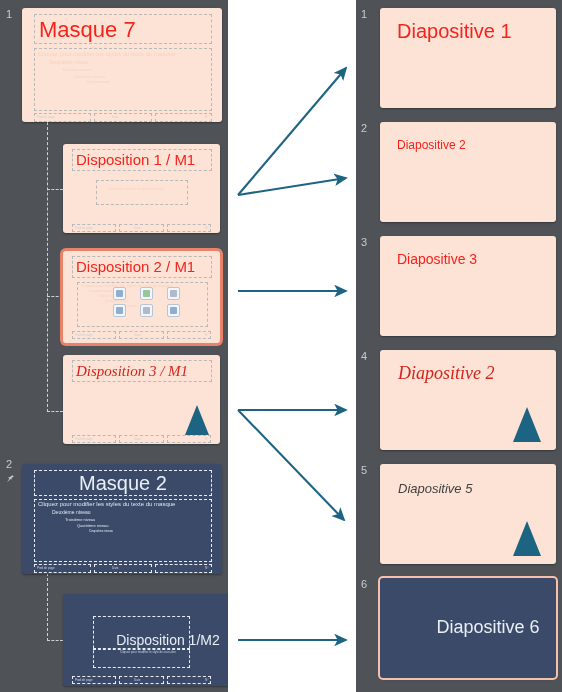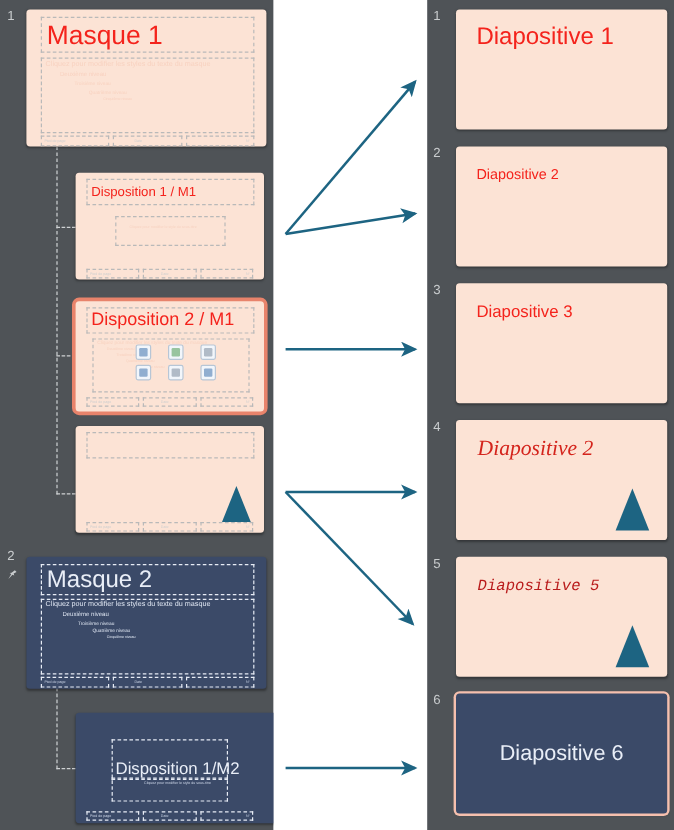--- a/index.html
+++ b/index.html
@@ -24,22 +24,22 @@
   .slide.sel-light{box-shadow:0 0 0 2px #f6c0ae,0 1px 2px rgba(0,0,0,.35);}
 
   .num{position:absolute;color:#c9ccce;font-size:11px;line-height:11px;}
 
   
   .ph{position:absolute;border:1px dashed #b9b9b9;box-sizing:border-box;}
   .ph.navyph{border:1px dashed #e7ecf5;}
 
   .title-red{color:#f4231c;white-space:nowrap;}
   .title-serif{font-family:"Liberation Serif", serif;font-style:italic;color:#d4241c;white-space:nowrap;}
-  .title-serif-green{font-family:Liberation Mono, monospace;font-style:italic;color:#b91c1c;white-space:nowrap;}
-  .title-white{color:#e9eef7;white-space:nowrap;}
+  .title-serif-green{font-family:Liberation Sans, sans-serif;font-style:italic;color:#404040;white-space:nowrap;}
+  .title-white{color:#e9eef7;white-space:nowrap;margin-left:40px;}
 
   .bodytxt{position:absolute;color:#f8d2c0;white-space:nowrap;}
   .bodytxt.navytxt{color:#dfe6f2;}
 
   .micro{position:absolute;color:#cfcfcf;font-size:3px;line-height:4px;white-space:nowrap;}
   .micro.navymicro{color:#c8d2e4;}
 
   
   .vline{position:absolute;border-left:1px dashed #cfd2d4;}
   .hline{position:absolute;border-top:1px dashed #cfd2d4;}
@@ -74,40 +74,40 @@
 
     <div class="num" style="left:6px;top:9px;">1</div>
 
     <div class="vline" style="left:47px;top:122px;height:290px;"></div>
     <div class="hline" style="left:47px;top:189px;width:16px;"></div>
     <div class="hline" style="left:47px;top:296px;width:16px;"></div>
     <div class="hline" style="left:47px;top:411px;width:16px;"></div>
 
     <div class="slide" style="left:22px;top:8px;width:200px;height:114px;">
       <div class="ph" style="left:12px;top:6px;right:10px;height:30px;"></div>
-      <div class="title-red" style="position:absolute;left:17px;top:10px;font-size:22px;line-height:24px;">Masque 1</div>
+      <div class="title-red" style="position:absolute;left:17px;top:10px;font-size:22px;line-height:24px;">Masque 7</div>
 
       <div class="ph" style="left:12px;top:40px;right:10px;height:63px;"></div>
       <div class="bodytxt" style="left:16px;top:42px;font-size:6px;line-height:8px;">Cliquez pour modifier les styles du texte du masque</div>
       <div class="bodytxt" style="left:28px;top:51px;font-size:5px;line-height:7px;">Deuxième niveau</div>
       <div class="bodytxt" style="left:40px;top:59px;font-size:4px;line-height:6px;">Troisième niveau</div>
       <div class="bodytxt" style="left:52px;top:66px;font-size:4px;line-height:5px;">Quatrième niveau</div>
       <div class="bodytxt" style="left:64px;top:72px;font-size:3px;line-height:5px;">Cinquième niveau</div>
 
       <div class="ph" style="left:12px;top:105px;width:57px;height:9px;"></div>
       <div class="micro" style="left:15px;top:107px;">Pied de page</div>
       <div class="ph" style="left:72px;top:105px;width:58px;height:9px;"></div>
       <div class="micro" style="left:90px;top:107px;">Date</div>
       <div class="ph" style="left:133px;top:105px;width:57px;height:9px;"></div>
       <div class="micro" style="left:183px;top:107px;">N°</div>
     </div>
 
     <div class="slide" style="left:63px;top:144px;width:157px;height:89px;">
       <div class="ph" style="left:9px;top:5px;right:8px;height:22px;"></div>
-      <div class="title-red" style="position:absolute;left:13px;top:7px;font-size:11px;line-height:18px;">Disposition 1 / M1</div>
+      <div class="title-red" style="position:absolute;left:13px;top:7px;font-size:15px;line-height:18px;">Disposition 1 / M1</div>
 
       <div class="ph" style="left:33px;top:36px;width:92px;height:25px;"></div>
       <div class="micro" style="left:45px;top:43px;color:#f7d3c2;">Cliquez pour modifier le style du sous-titre</div>
 
       <div class="ph" style="left:9px;top:80px;width:44px;height:8px;"></div>
       <div class="micro" style="left:12px;top:82px;">Pied de page</div>
       <div class="ph" style="left:56px;top:80px;width:45px;height:8px;"></div>
       <div class="micro" style="left:71px;top:82px;">Date</div>
       <div class="ph" style="left:104px;top:80px;width:44px;height:8px;"></div>
       <div class="micro" style="left:142px;top:82px;">N°</div>
@@ -136,20 +136,21 @@
       <div class="ph" style="left:9px;top:80px;width:44px;height:8px;"></div>
       <div class="micro" style="left:12px;top:82px;">Pied de page</div>
       <div class="ph" style="left:56px;top:80px;width:45px;height:8px;"></div>
       <div class="micro" style="left:71px;top:82px;">Date</div>
       <div class="ph" style="left:104px;top:80px;width:44px;height:8px;"></div>
       <div class="micro" style="left:142px;top:82px;">N°</div>
     </div>
 
     <div class="slide" style="left:63px;top:355px;width:157px;height:89px;">
       <div class="ph" style="left:9px;top:5px;right:8px;height:22px;"></div>
+      <div class="title-serif" style="position:absolute;left:13px;top:6px;font-size:15px;line-height:20px;">Disposition 3 / M1</div>
 
       <div class="tri" style="left:122px;top:50px;border-width:0 12px 30px 12px;"></div>
 
       <div class="ph" style="left:9px;top:80px;width:44px;height:8px;"></div>
       <div class="micro" style="left:12px;top:82px;">Pied de page</div>
       <div class="ph" style="left:56px;top:80px;width:45px;height:8px;"></div>
       <div class="micro" style="left:71px;top:82px;">Date</div>
       <div class="ph" style="left:104px;top:80px;width:44px;height:8px;"></div>
       <div class="micro" style="left:142px;top:82px;">N°</div>
     </div>

